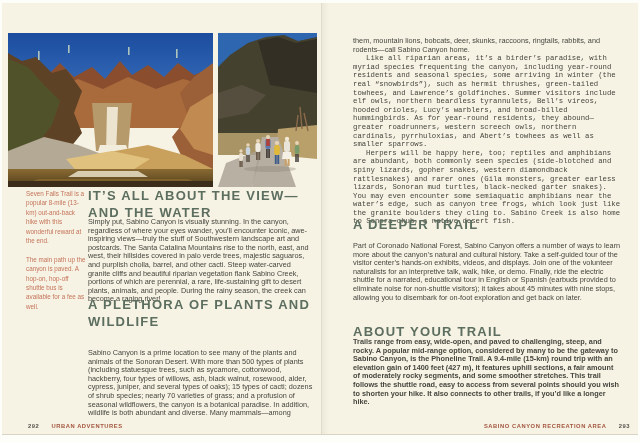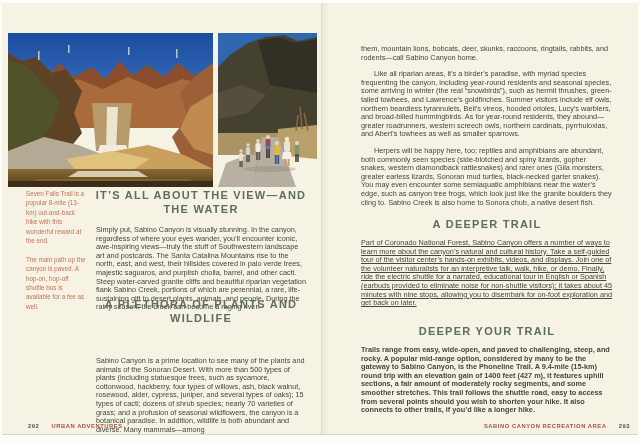--- a/index.html
+++ b/index.html
@@ -11,25 +11,25 @@
   .gutter-shade{position:absolute;left:322px;top:3px;width:7px;height:431px;
                 background:linear-gradient(to right,rgba(120,115,95,.08),rgba(120,115,95,0));}
 
   .photo{position:absolute;overflow:hidden;}
   .photo svg{display:block;}
 
   .caption{position:absolute;left:26px;width:60px;color:#c4735a;font-size:6.3px;
            line-height:1.5;}
   .caption p{margin:0 0 9px 0;}
 
-  .heading{position:absolute;color:#5c6e5f;font-weight:bold;font-size:11px;
-           letter-spacing:1.25px;line-height:1.28;text-align:center;}
+  .heading{position:absolute;color:#5c6e5f;font-weight:bold;font-size:13px;
+           letter-spacing:1.25px;line-height:1.28;}
   .bodytext{position:absolute;color:#45463f;font-size:7.3px;line-height:8.6px;}
-  .bodytext p{margin:8px;}
-  .bodytext p.indent{text-indent:13px;}
+  .bodytext p{margin:0;}
+  .bodytext p.indent{text-indent:13px;font-family:Liberation Mono, monospace;}
 
   .lp-col{left:88px;width:226px;}
   .rp-col{left:353px;width:268px;}
 
   .footer{position:absolute;top:423px;font-size:5.8px;letter-spacing:.55px;}
   .footer .num{color:#55504a;font-weight:bold;}
   .footer .label{color:#a2553f;font-weight:bold;}
   .footer-left{left:28px;}
   .footer-right{right:10px;text-align:right;}
   .footer span{display:inline-block;}
@@ -171,25 +171,25 @@
     <p>Sabino Canyon is a prime location to see many of the plants and animals of the Sonoran Desert. With more than 500 types of plants (including statuesque trees, such as sycamore, cottonwood, hackberry, four types of willows, ash, black walnut, rosewood, alder, cypress, juniper, and several types of oaks); 15 types of cacti; dozens of shrub species; nearly 70 varieties of grass; and a profusion of seasonal wildflowers, the canyon is a botanical paradise. In addition, wildlife is both abundant and diverse. Many mammals—among</p>
   </div>
 
   <div class="bodytext rp-col" style="top:37px;">
     <p>them, mountain lions, bobcats, deer, skunks, raccoons, ringtails, rabbits, and rodents—call Sabino Canyon home.</p>
     <p class="indent">Like all riparian areas, it’s a birder’s paradise, with myriad species frequenting the canyon, including year-round residents and seasonal species, some arriving in winter (the real “snowbirds”), such as hermit thrushes, green-tailed towhees, and Lawrence’s goldfinches. Summer visitors include elf owls, northern beardless tyrannulets, Bell’s vireos, hooded orioles, Lucy’s warblers, and broad-billed hummingbirds. As for year-round residents, they abound—greater roadrunners, western screech owls, northern cardinals, pyrrhuloxias, and Abert’s towhees as well as smaller sparrows.</p>
     <p class="indent">Herpers will be happy here, too; reptiles and amphibians are abundant, both commonly seen species (side-blotched and spiny lizards, gopher snakes, western diamondback rattlesnakes) and rarer ones (Gila monsters, greater earless lizards, Sonoran mud turtles, black-necked garter snakes). You may even encounter some semiaquatic amphibians near the water’s edge, such as canyon tree frogs, which look just like the granite boulders they cling to. Sabino Creek is also home to Sonora chub, a native desert fish.</p>
   </div>
 
   <div class="heading rp-col" style="top:217px;">A DEEPER TRAIL</div>
-  <div class="bodytext rp-col" style="top:231px;text-decoration:underline;">
+  <div class="bodytext rp-col" style="top:242px;">
     <p>Part of Coronado National Forest, Sabino Canyon offers a number of ways to learn more about the canyon’s natural and cultural history. Take a self-guided tour of the visitor center’s hands-on exhibits, videos, and displays. Join one of the volunteer naturalists for an interpretive talk, walk, hike, or demo. Finally, ride the electric shuttle for a narrated, educational tour in English or Spanish (earbuds provided to eliminate noise for non-shuttle visitors); it takes about 45 minutes with nine stops, allowing you to disembark for on-foot exploration and get back on later.</p>
   </div>
 
-  <div class="heading rp-col" style="top:324px;">DEEPER YOUR TRAIL</div>
+  <div class="heading rp-col" style="top:324px;">ABOUT YOUR TRAIL</div>
   <div class="bodytext rp-col" style="top:338px;font-weight:bold;">
     <p>Trails range from easy, wide-open, and paved to challenging, steep, and rocky. A popular mid-range option, considered by many to be the gateway to Sabino Canyon, is the Phoneline Trail. A 9.4-mile (15-km) round trip with an elevation gain of 1400 feet (427 m), it features uphill sections, a fair amount of moderately rocky segments, and some smoother stretches. This trail follows the shuttle road, easy to access from several points should you wish to shorten your hike. It also connects to other trails, if you’d like a longer hike.</p>
   </div>
 
   <div class="footer footer-left">
     <span class="num">292</span>
     <span class="label">URBAN ADVENTURES</span>
   </div>
   <div class="footer footer-right">
     <span class="label">SABINO CANYON RECREATION AREA</span>

